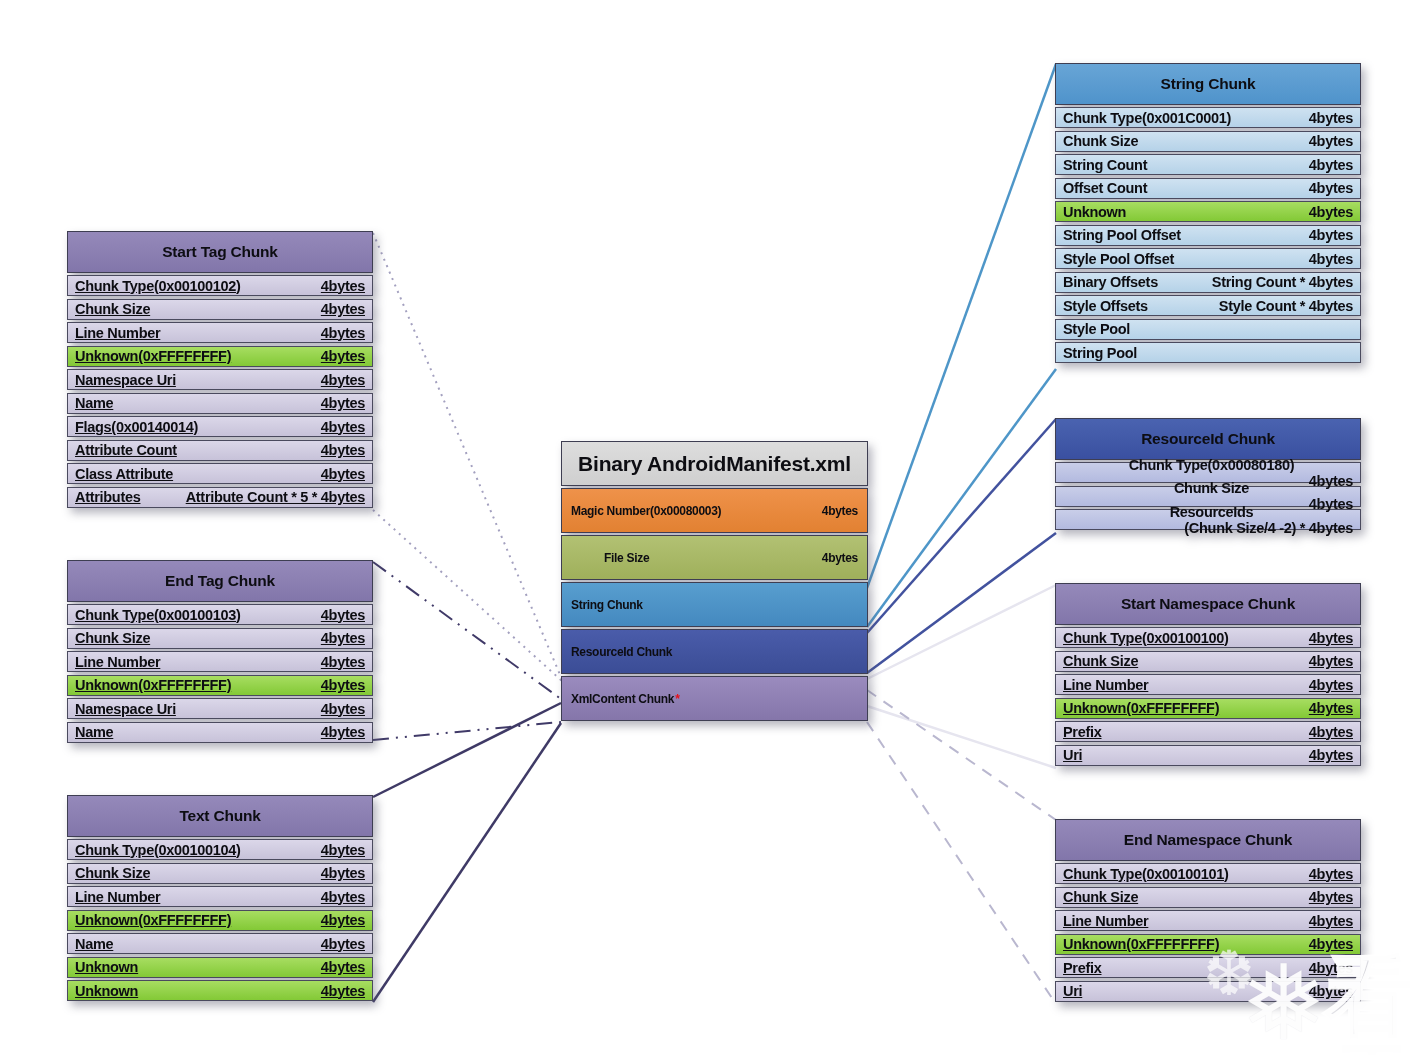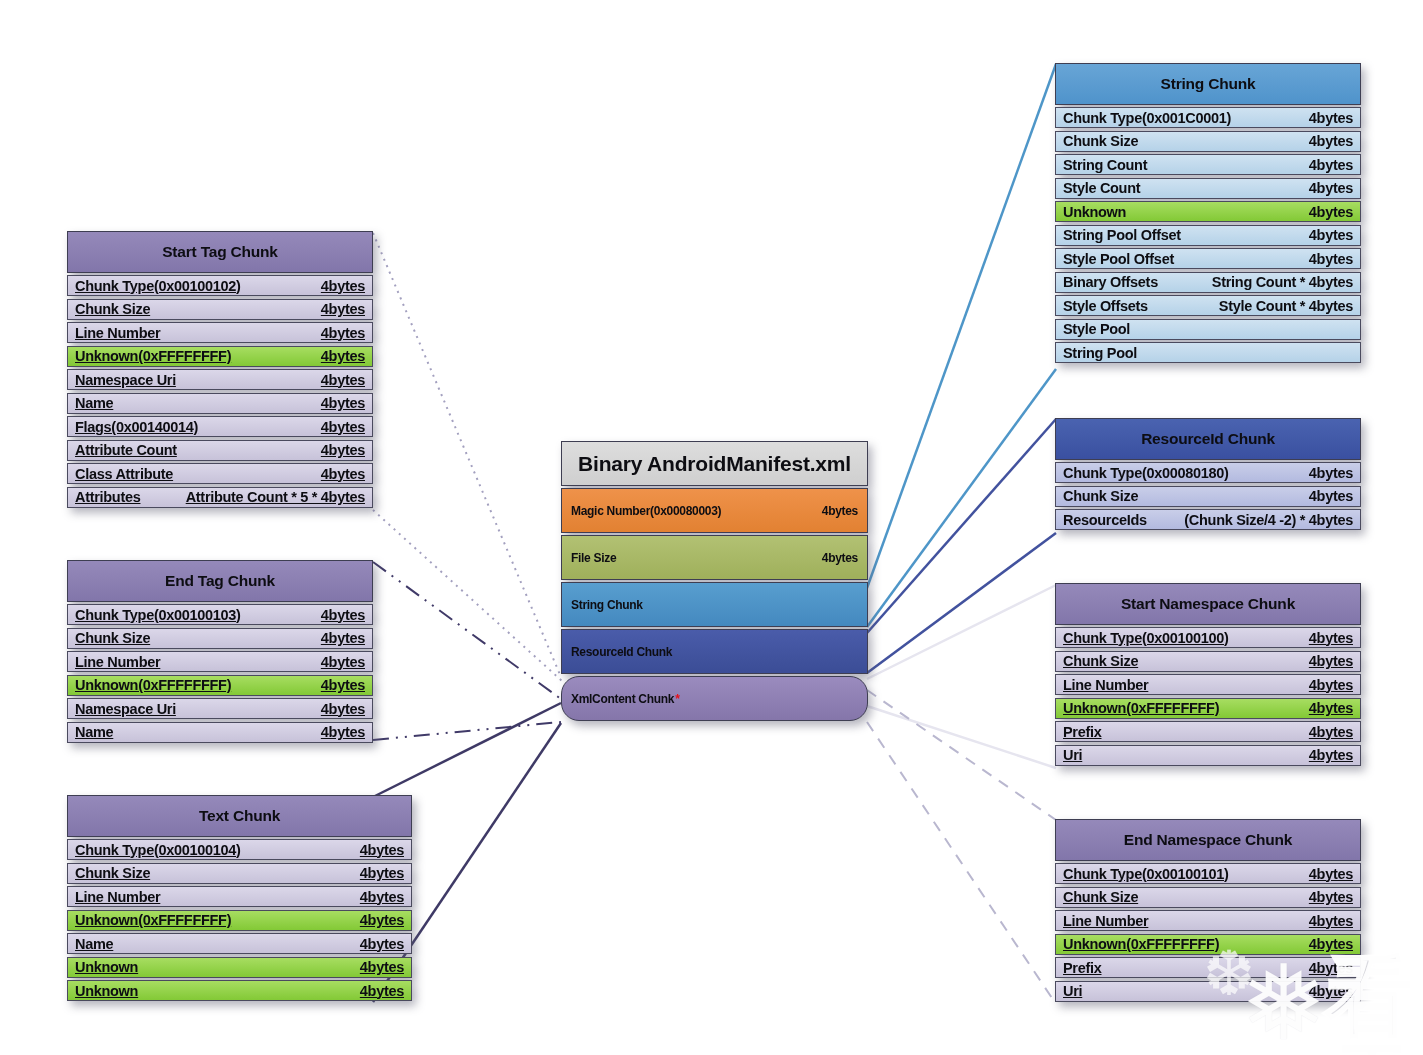--- a/index.html
+++ b/index.html
@@ -36,39 +36,39 @@
   .marker{color:#e8101a;padding-left:1px;}
 
   
   .theme-purple .hdr{background:linear-gradient(180deg,#9589ba,#8276aa);}
   .theme-purple .row{background:linear-gradient(180deg,#dbd7e9,#c7c2d9);text-decoration:underline;}
   
   .theme-blue .hdr{background:linear-gradient(180deg,#68a5d6,#4f93cb);}
   .theme-blue .row{background:linear-gradient(180deg,#cfe2f1,#b5d2e8);}
   
   .theme-indigo .hdr{background:linear-gradient(180deg,#4a63b0,#3a50a0);}
-  .theme-indigo .row{background:linear-gradient(180deg,#c9cee9,#b3badf);}
+  .theme-indigo .row{background:linear-gradient(180deg,#c9cee9,#b3badf);flex-direction:column;}
   
   .row.green{background:linear-gradient(180deg,#a7dd61,#83c936);}
 
   
   .center .hdr{height:45px;margin-bottom:2px;background:linear-gradient(180deg,#dddddd,#cfcfcf);font-size:21px;}
   .center .row{height:45px;margin-bottom:2px;font-size:12px;border:1px solid #3e3e52;}
   .center .row .lbl{padding-left:9px;}
   .center .row .sz{padding-right:9px;}
   .center .row.orange{background:linear-gradient(180deg,#ef924a,#e28132);}
-  .center .row.olive{background:linear-gradient(180deg,#b2c173,#9fb05b);}
+  .center .row.olive{background:linear-gradient(180deg,#b2c173,#9fb05b);padding-left:33px;}
   .center .row.blue{background:linear-gradient(180deg,#589ecf,#4489bf);}
   .center .row.indigo{background:linear-gradient(180deg,#4a5caa,#3b4d96);}
-  .center .row.xml{background:linear-gradient(180deg,#9a8bbe,#8576aa);border-radius:18px;}
+  .center .row.xml{background:linear-gradient(180deg,#9a8bbe,#8576aa);}
 
   
   #t-start-tag{left:67px;top:231px;width:306px;}
   #t-end-tag{left:67px;top:560px;width:306px;}
-  #t-text{left:67px;top:795px;width:345px;}
+  #t-text{left:67px;top:795px;width:306px;}
   #t-string{left:1055px;top:63px;width:306px;}
   #t-resourceid{left:1055px;top:418px;width:306px;}
   #t-start-ns{left:1055px;top:583px;width:306px;}
   #t-end-ns{left:1055px;top:819px;width:306px;}
   #t-center{left:561px;top:441px;width:307px;}
 
   
   .watermark{position:absolute;z-index:3;left:1185px;top:915px;width:300px;height:160px;pointer-events:none;}
   .sf{position:absolute;color:rgba(255,255,255,0.92);line-height:1;
       text-shadow:0 0 1px rgba(190,190,200,0.45);}
@@ -211,21 +211,21 @@
       </div>
       <div class="row">
         <span class="lbl">Chunk Size</span>
         <span class="sz">4bytes</span>
       </div>
       <div class="row">
         <span class="lbl">String Count</span>
         <span class="sz">4bytes</span>
       </div>
       <div class="row">
-        <span class="lbl">Style Count</span>
+        <span class="lbl">Offset Count</span>
         <span class="sz">4bytes</span>
       </div>
       <div class="row green">
         <span class="lbl">Unknown</span>
         <span class="sz">4bytes</span>
       </div>
       <div class="row">
         <span class="lbl">String Pool Offset</span>
         <span class="sz">4bytes</span>
       </div>

